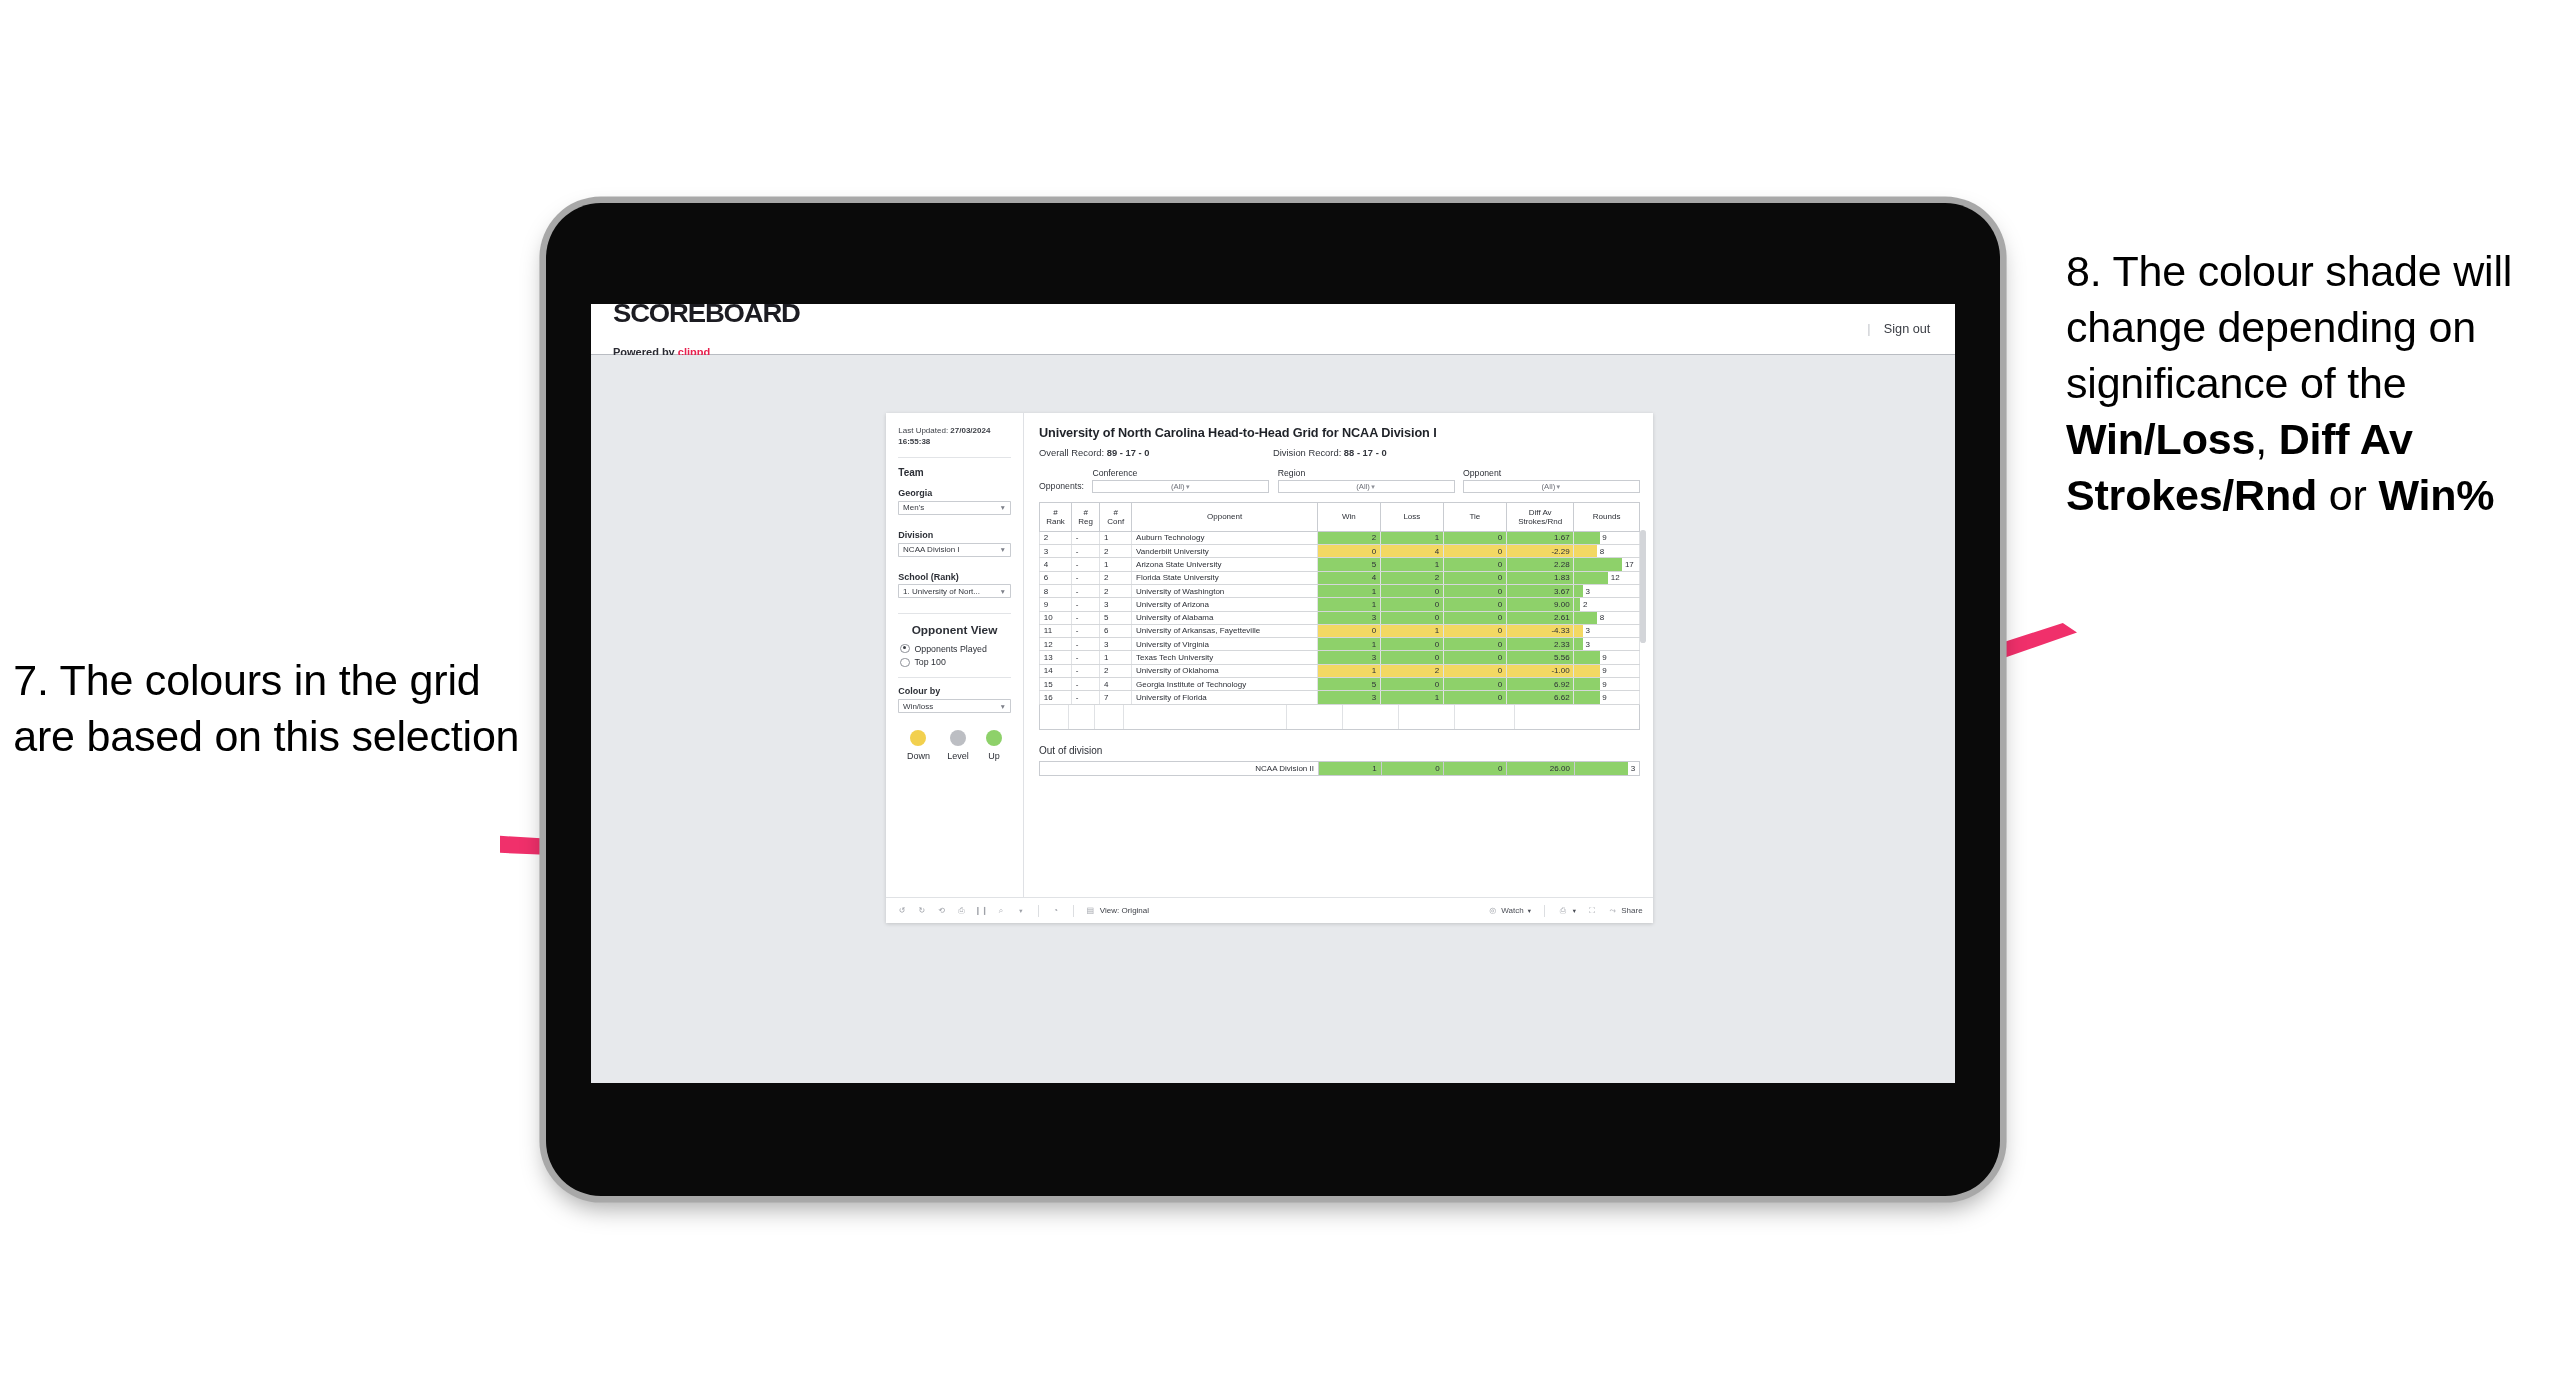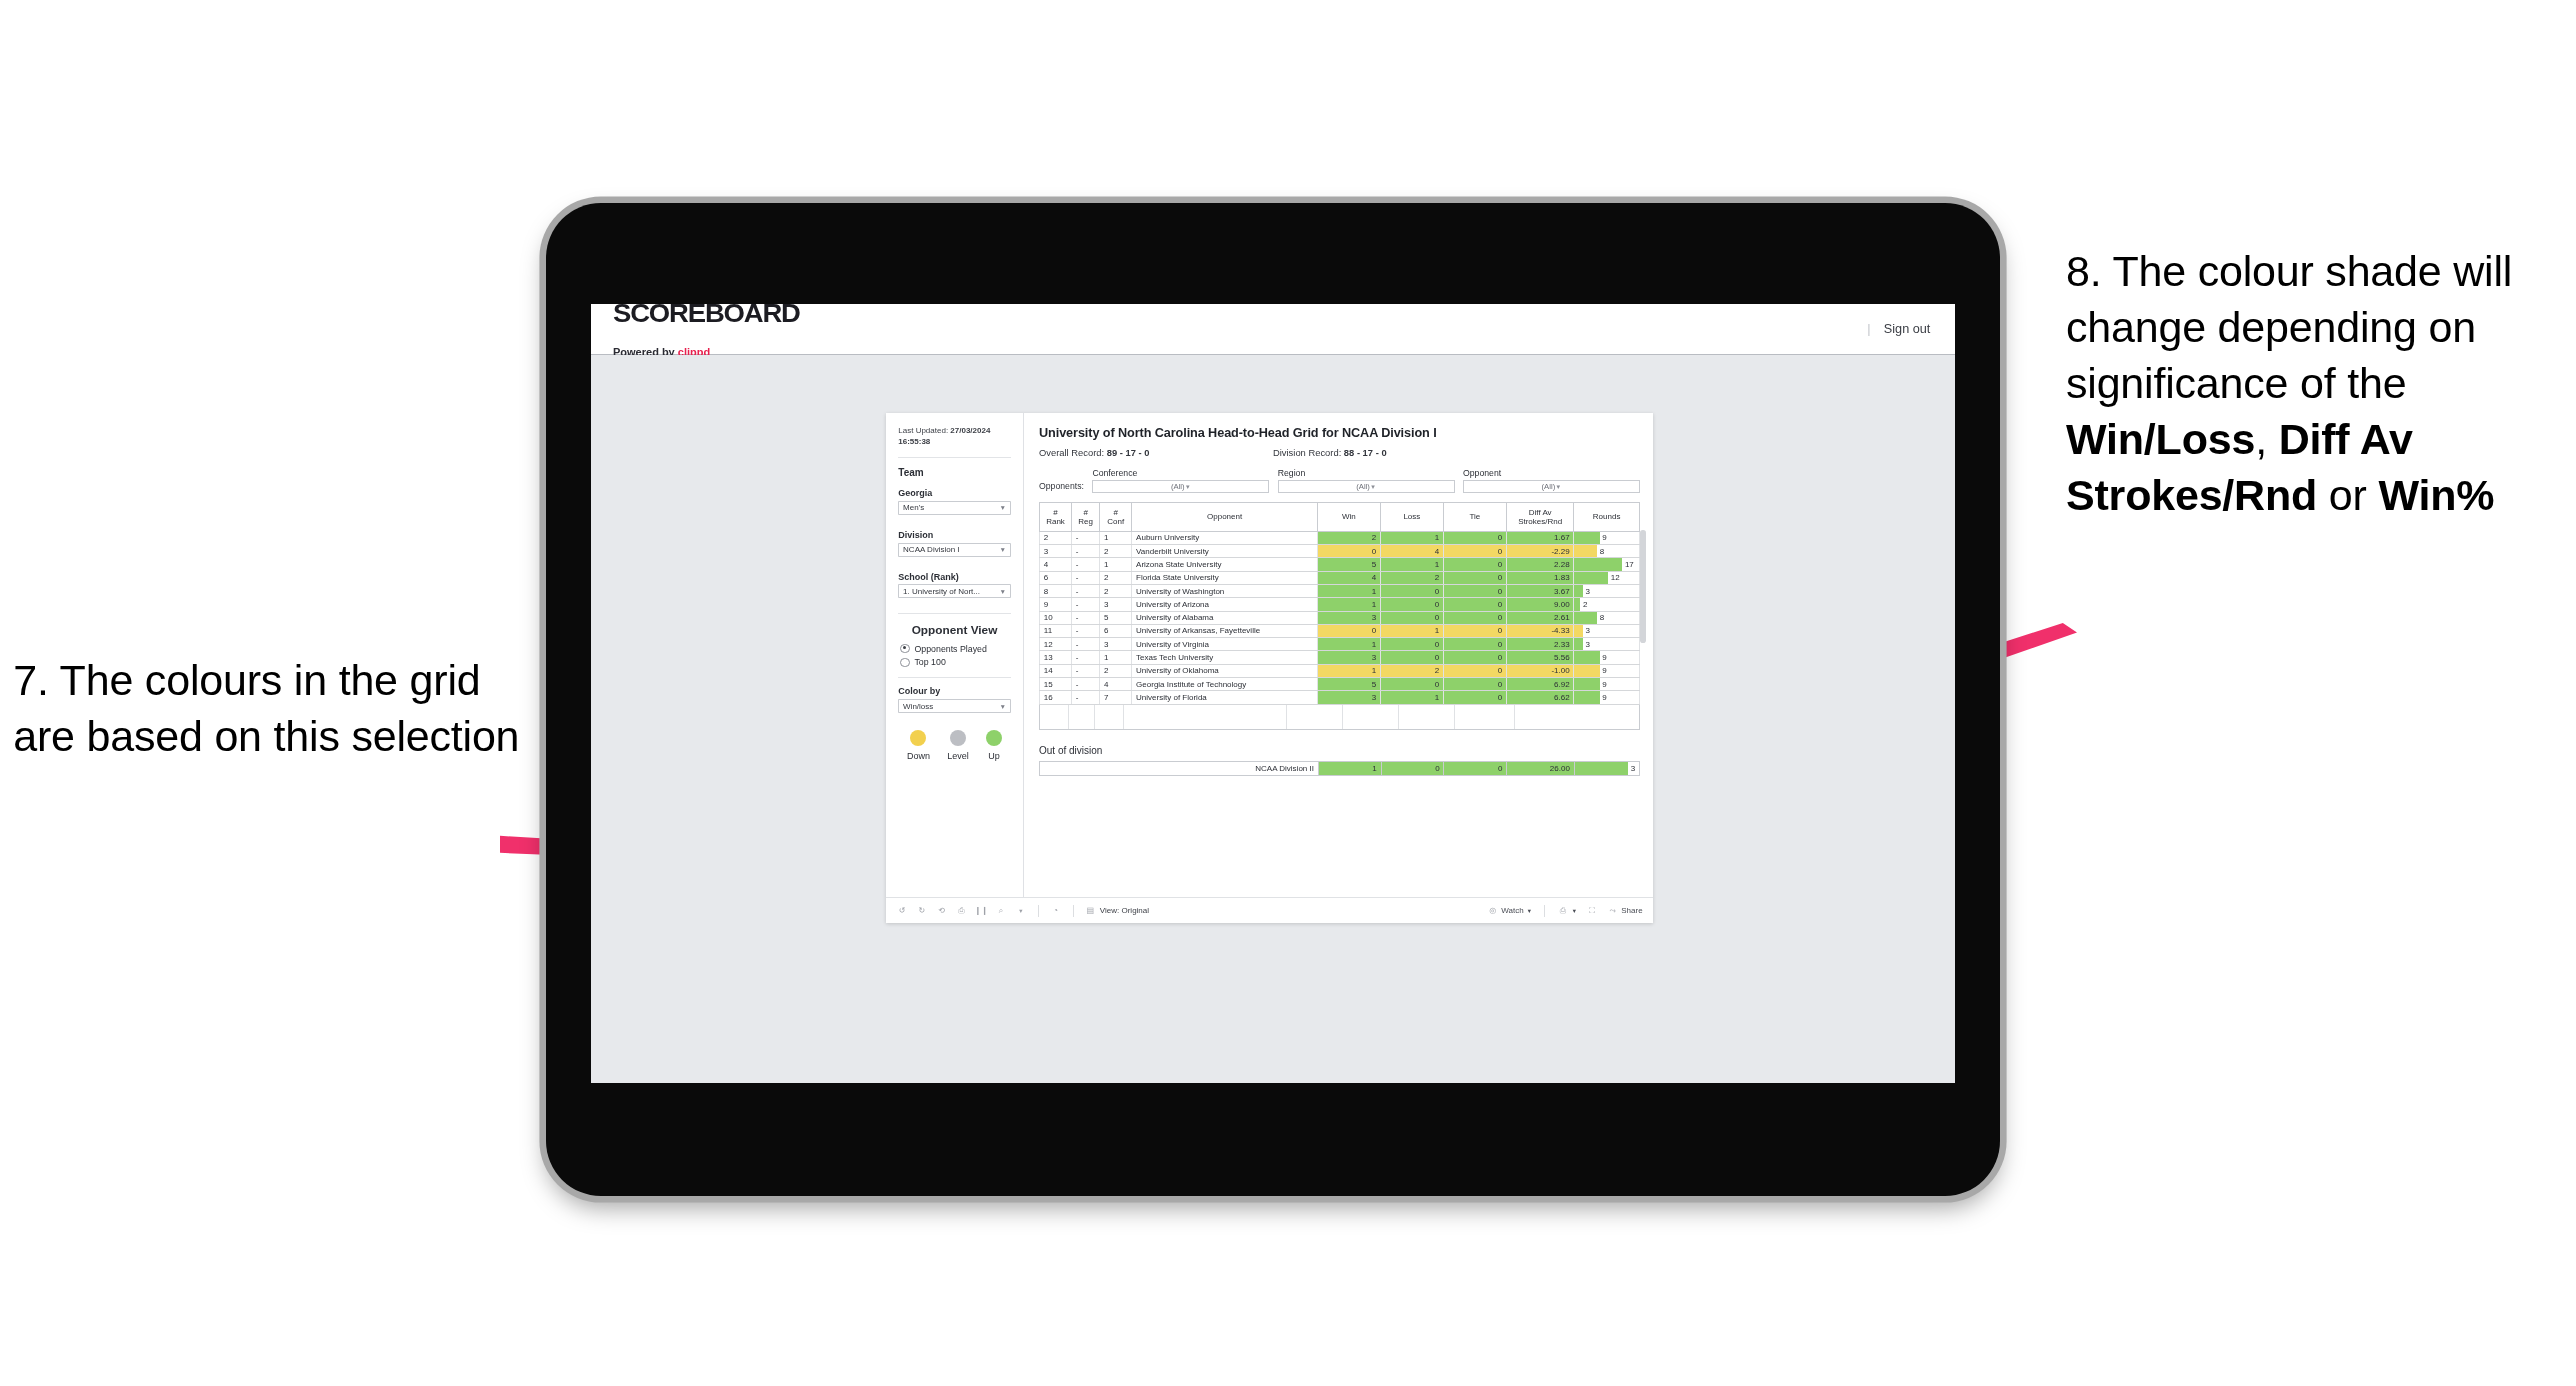--- a/index.html
+++ b/index.html
@@ -321,21 +321,21 @@
                     <th>Tie</th>
                     <th><span>Diff Av</span><br><span>Strokes/Rnd</span></th>
                     <th>Rounds</th>
                   </tr>
                 </thead>
                 <tbody id="grid-body">
                     <tr class="row">
                       <td class="c-rank">2</td>
                       <td class="c-reg">-</td>
                       <td class="c-conf">1</td>
-                      <td class="c-opp">Auburn University</td>
+                      <td class="c-opp">Auburn Technology</td>
                       <td class="num" style="background:#8ed16a">2</td>
                       <td class="num" style="background:#8ed16a">1</td>
                       <td class="num" style="background:#8ed16a">0</td>
                       <td class="num" style="background:#8ed16a">1.67</td>
                       <td class="rounds">
                         <div class="rbar" style="width:39%;background:#8ed16a"></div>
                         <div class="rval" style="left:39%">9</div>
                       </td>
                     </tr>
                     <tr class="row">

